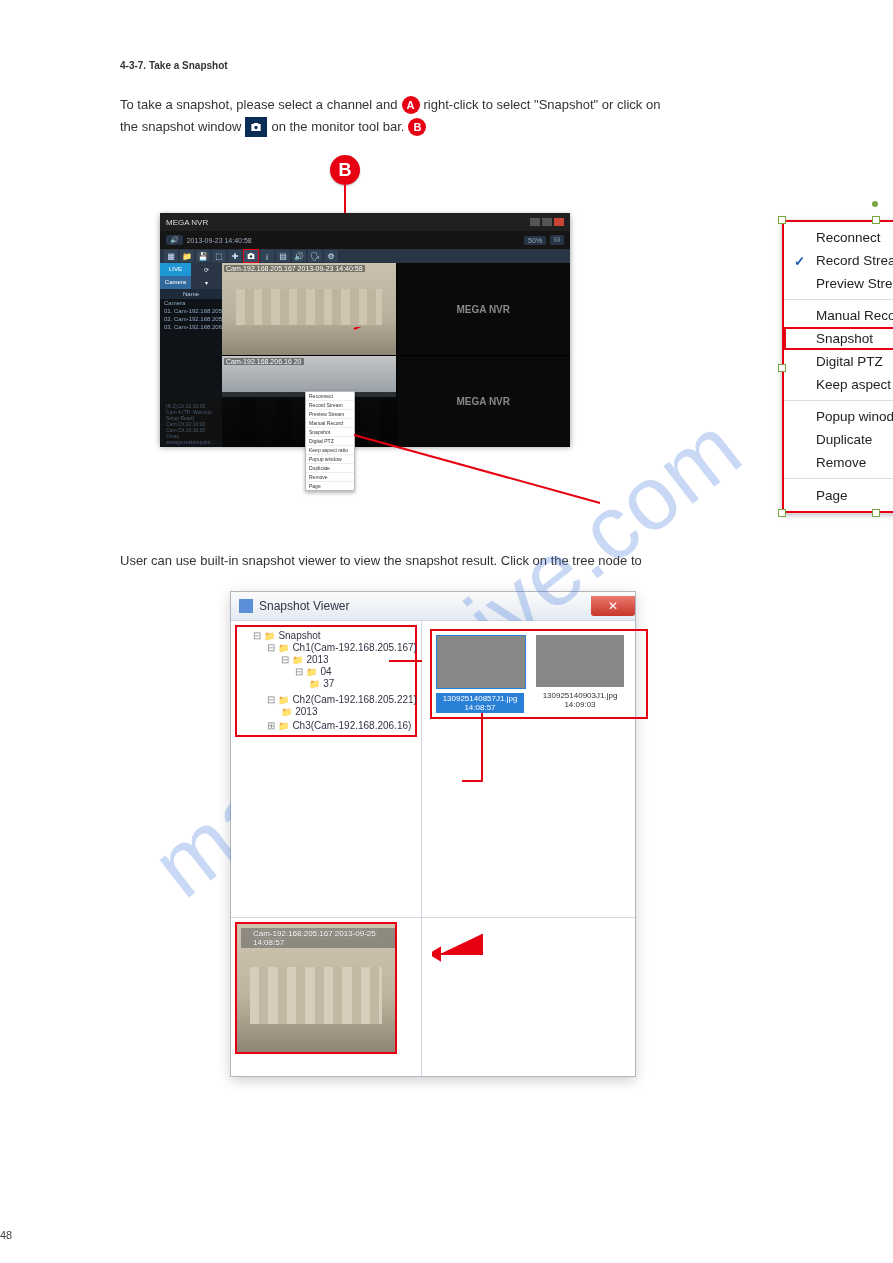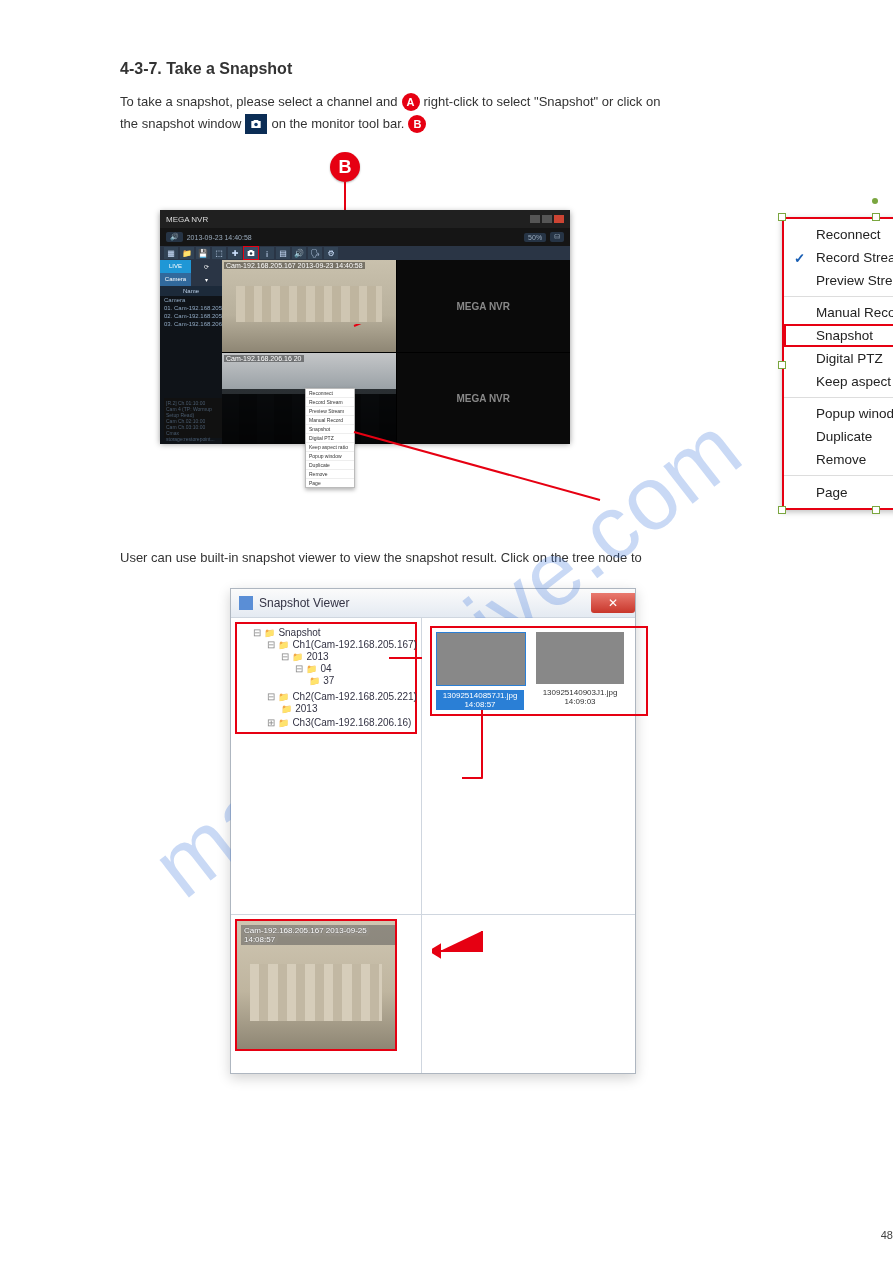--- a/index.html
+++ b/index.html
@@ -10,23 +10,23 @@
     color: #333;
   }
   .page {
     width: 893px;
     height: 1263px;
     position: relative;
     box-sizing: border-box;
     padding: 60px 90px 40px 120px;
   }
   .heading {
-    font-size: 16px;
+    font-size: 10px;
     font-weight: 700;
-    margin-bottom: 14px;
+    margin-bottom: 24px;
   }
   .line {
     font-size: 13px;
     line-height: 1.55;
     display: flex;
     flex-wrap: wrap;
     align-items: center;
     gap: 4px;
     margin-bottom: 2px;
   }
@@ -298,27 +298,27 @@
     background: linear-gradient(#cfc6b2,#bfb59f 55%,#8e8674);
   }
   .preview::after{
     content:""; position:absolute; left:8%; top:34%; right:8%; height:44%;
     background:repeating-linear-gradient(90deg,#d6cdba 0 7%,#c2b8a3 7% 14%);
   }
   .preview .ts {
     position:absolute; left:4px; top:4px;
     font-size:8px; color:#fff;
     background:rgba(80,80,80,.5);
-    padding:1px 3px;
+    padding:1px 12px;
     text-shadow: 0 0 4px #fff, 0 0 2px #000;
   }
   .pagefoot {
     position:absolute;
     bottom:22px; left:0; right:0;
-    text-align:right;
+    text-align:left;
     font-size:11px; color:#444;
   }
 </style>
 </head>
 <body>
 
 <div class="page">
 
   <div class="watermark">manualshive.com</div>
 

